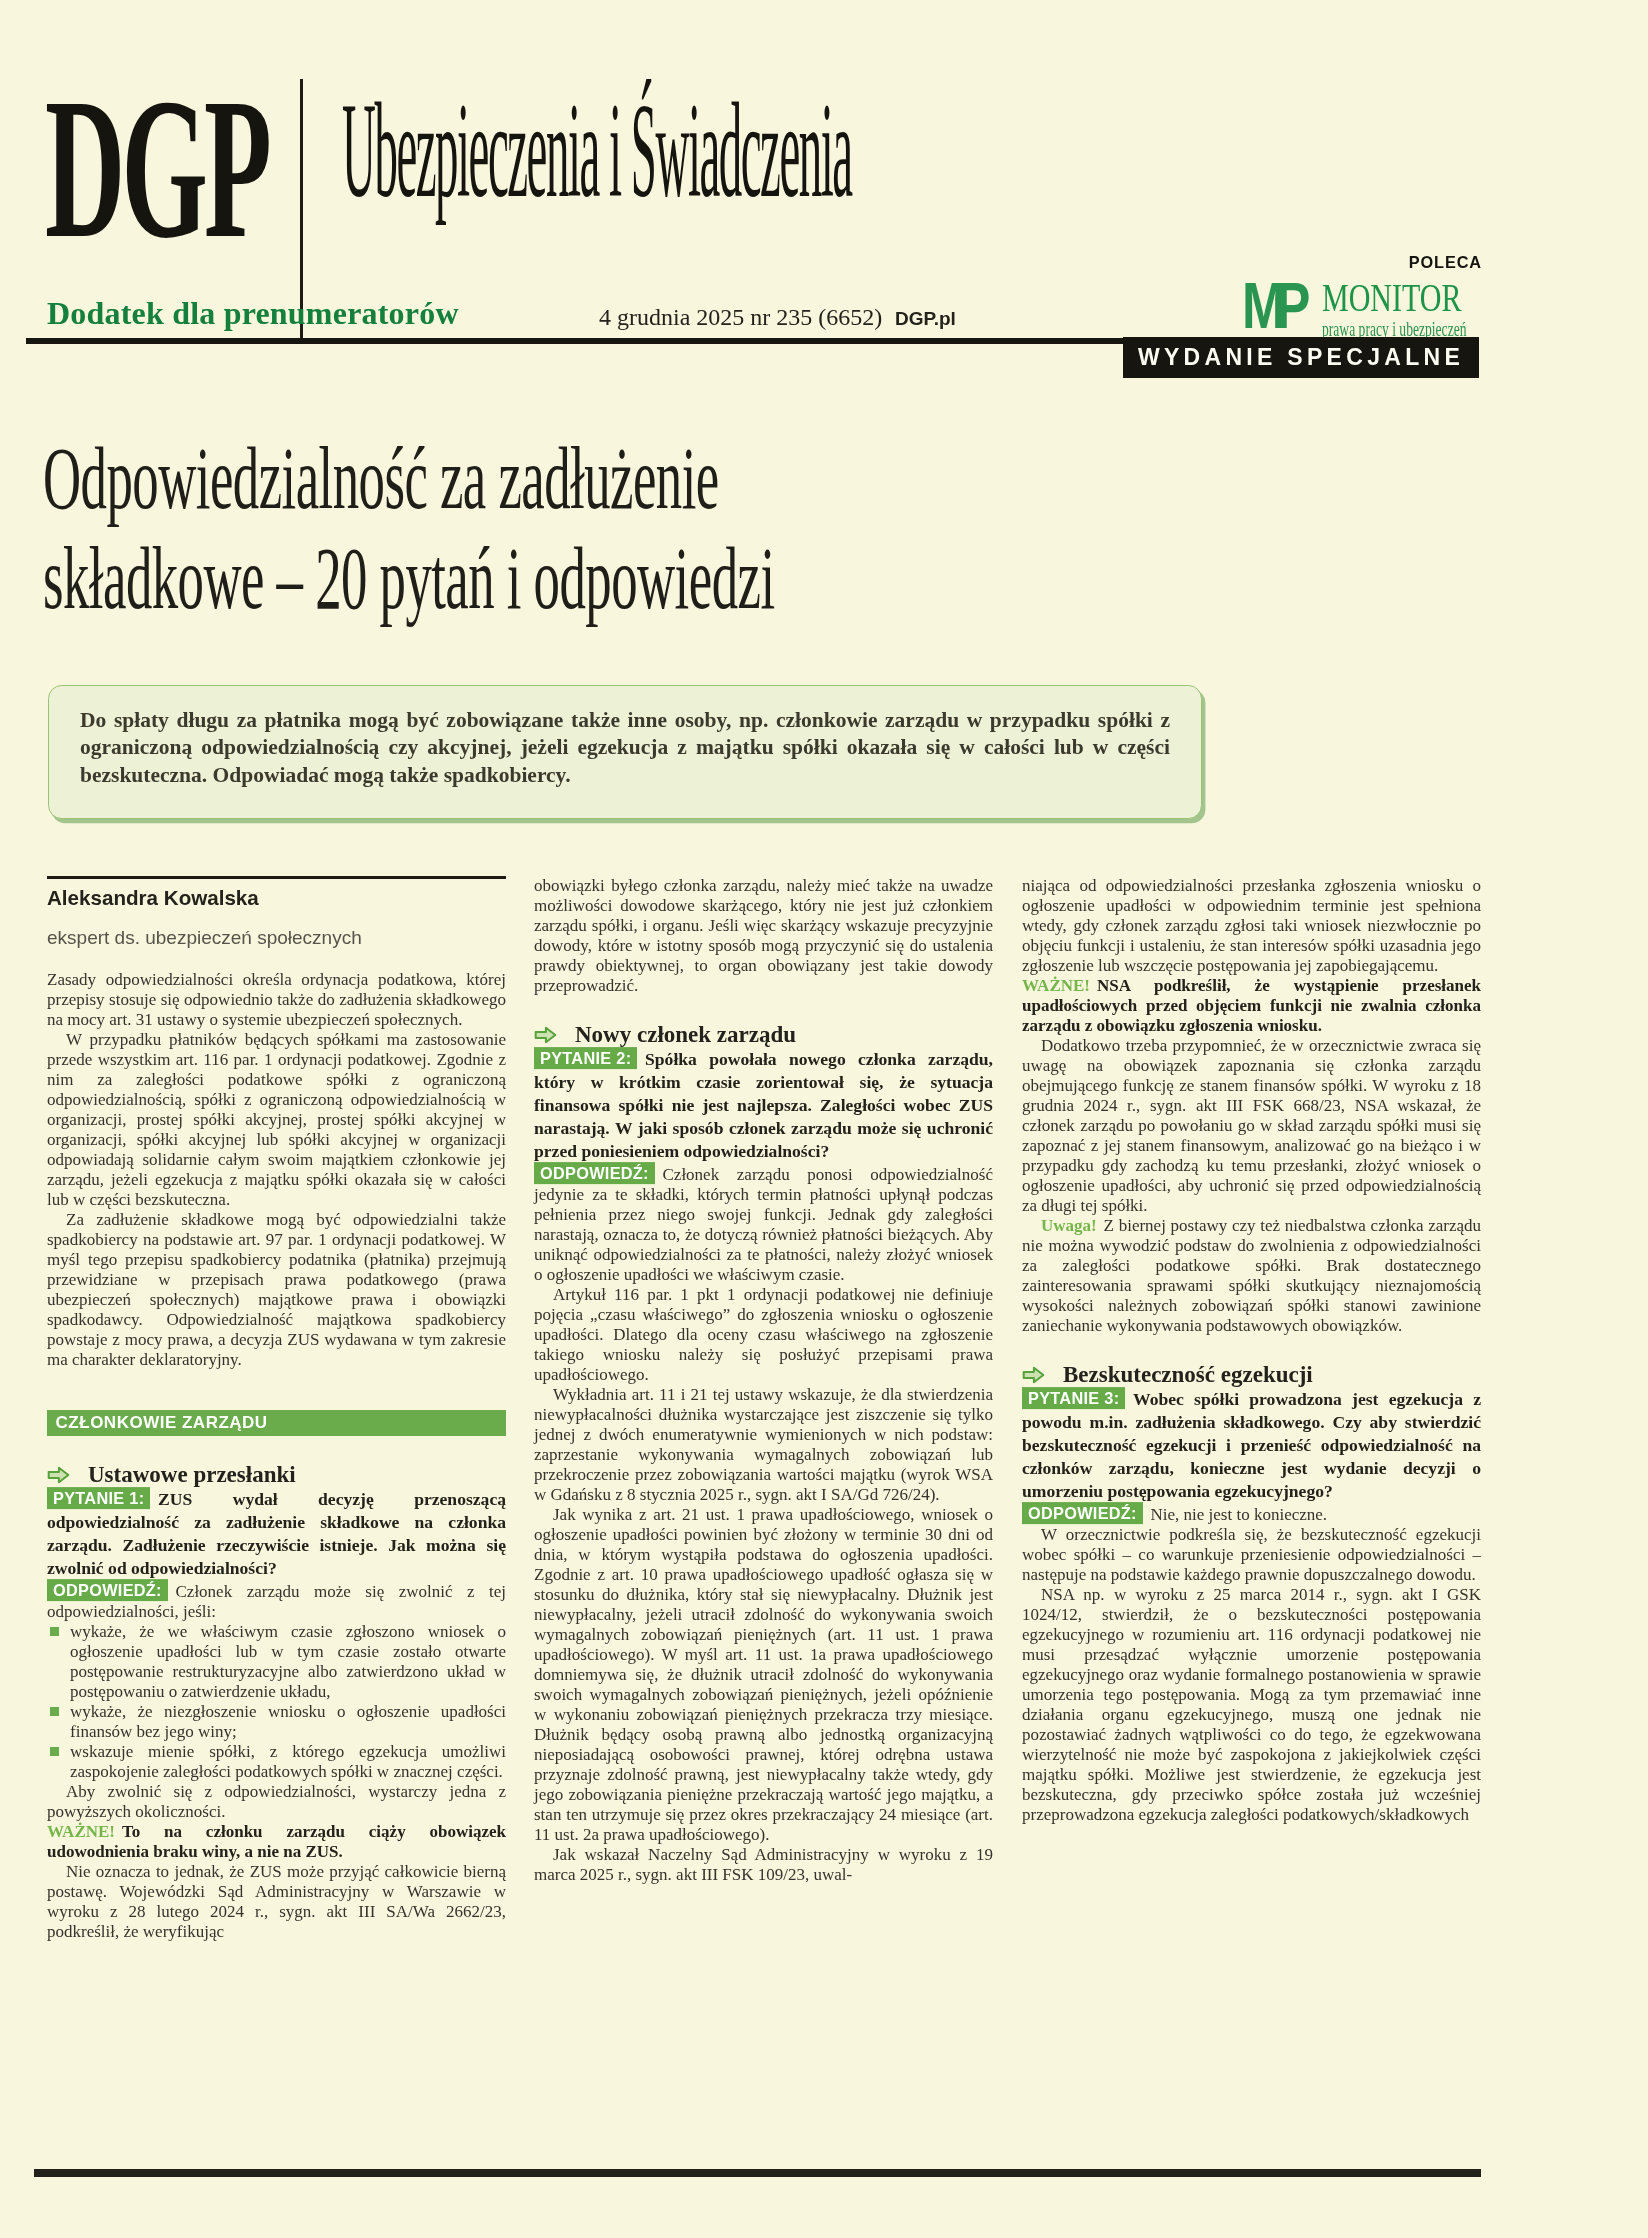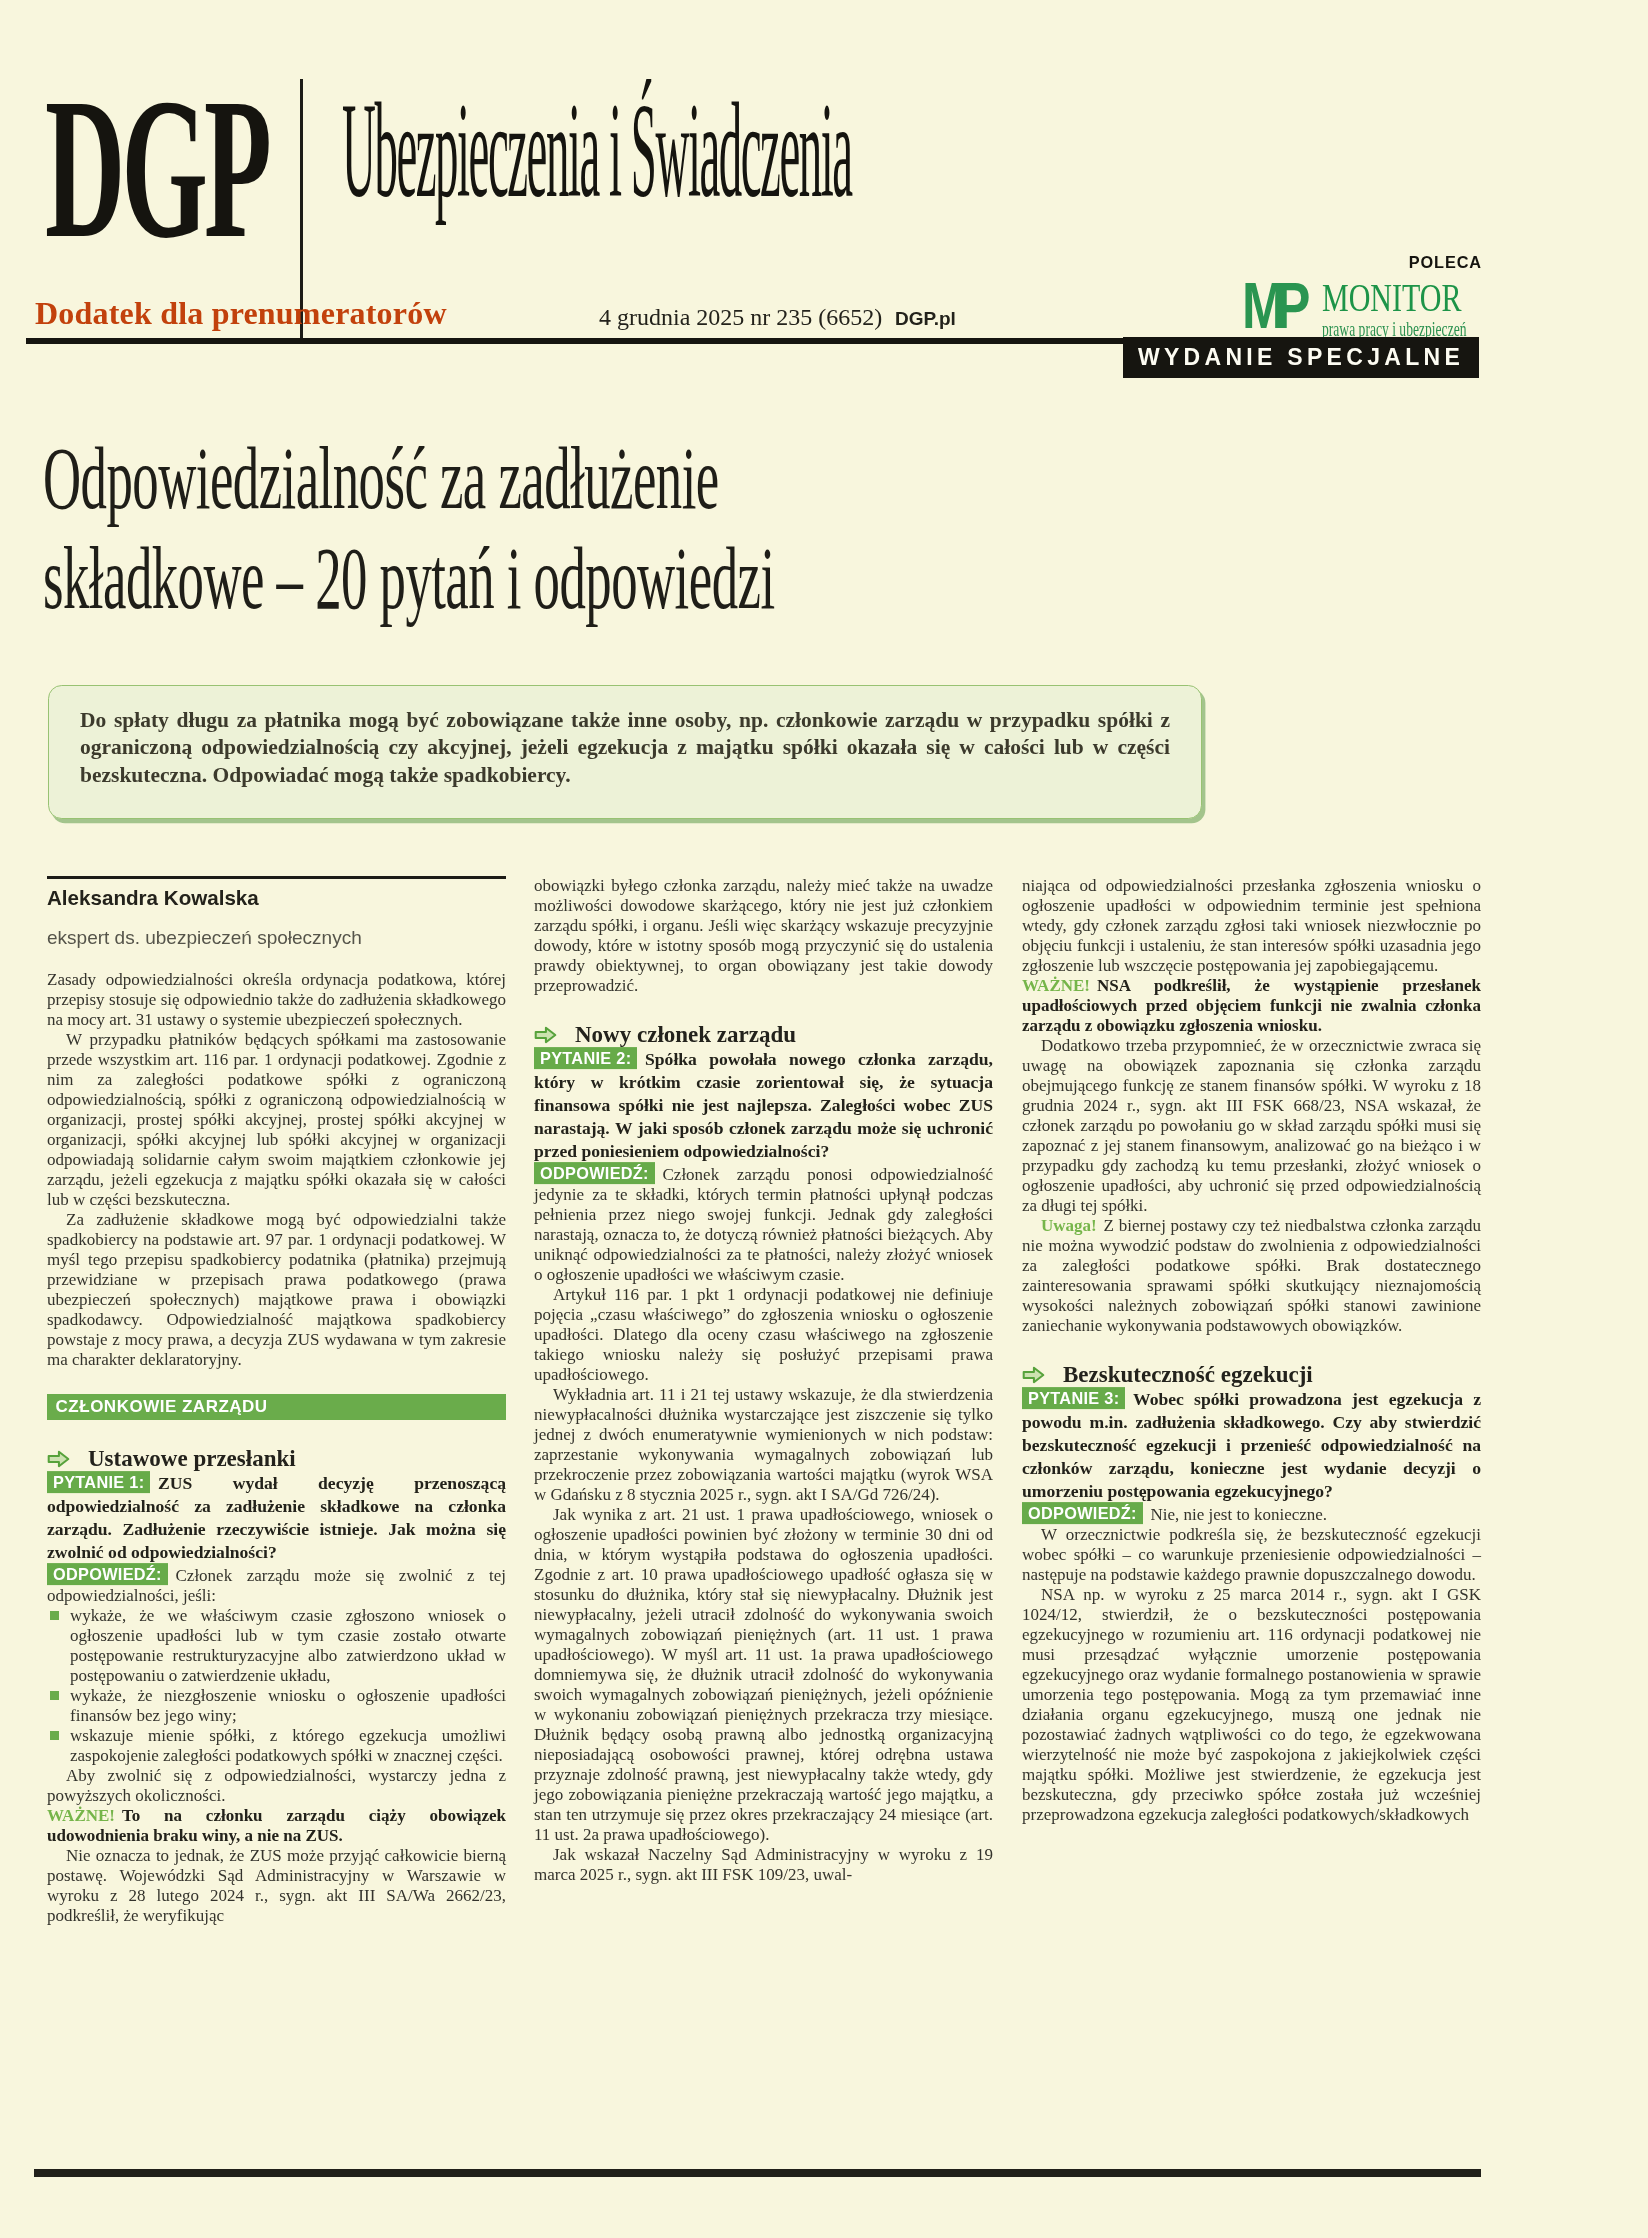--- a/index.html
+++ b/index.html
@@ -29,21 +29,21 @@
     letter-spacing:-6.9px;color:#15140f;
     transform:scaleX(.55);transform-origin:left top;white-space:nowrap;
   }
   .mast-vline{left:300px;top:79px;width:2.6px;height:264px;background:#1c1b16;}
   .mast-title{
     left:342px;top:82px;
     font:500 136px/1 "Liberation Serif", serif;
     letter-spacing:-4.3px;color:#15140f;
     transform:scaleX(.345);transform-origin:left top;white-space:nowrap;
   }
-  .dodatek{left:35px;top:297px;font:600 32px/1 "Liberation Serif", serif;color:#c2410c;letter-spacing:0.2px;}
+  .dodatek{left:47px;top:297px;font:600 32px/1 "Liberation Serif", serif;color:#15803d;letter-spacing:0.2px;}
   .issue{left:599px;top:305px;font:500 24px/1 "Liberation Serif", serif;color:#23221b;}
   .site{left:895px;top:309px;font:700 19px/1 "Liberation Sans", sans-serif;color:#23221b;}
   .poleca{left:1340px;top:254px;width:142px;text-align:right;font:700 16.3px/1 "Liberation Sans", sans-serif;letter-spacing:0.9px;color:#15140f;}
   .mp-mark{
     left:1242px;top:273px;
     font:900 65px/1 "Liberation Sans", sans-serif;
     letter-spacing:-12px;color:var(--green-dark);
     transform:scaleX(.8);transform-origin:left top;
   }
   .mp-name{
@@ -89,21 +89,21 @@
   .col-3{left:1022px;}
   .col p{margin:0;}
   .col p.ind{text-indent:19px;}
   .col p.first{margin-top:20.6px;}
 
   .col-rule{width:100%;height:2.6px;background:#1c1b16;}
   .author-name{margin-top:7.7px;font:700 20.6px/24px "Liberation Sans", sans-serif;color:#23221b;text-align:left;}
   .author-role{margin-top:17px;font:400 19px/22px "Liberation Sans", sans-serif;color:#55544a;text-align:left;}
 
   .section-bar{
-    margin-top:24px;height:26px;background:#6aac4b;
+    margin-top:40px;height:26px;background:#6aac4b;
     font:700 17px/26px "Liberation Sans", sans-serif;color:#fff;
     letter-spacing:0.5px;padding:0 8.6px;text-align:left;white-space:nowrap;
   }
   .subhead{
     margin:26px 0 0;display:flex;align-items:center;gap:18px;
     font:700 23px/26px "Liberation Serif", serif;color:#23221c;text-align:left;
   }
   .arrow-icon{display:inline-flex;flex:0 0 auto;}
 
   .qpara{margin-top:17px;font-weight:700;font-size:17.6px;line-height:23px;color:#23221b;}

